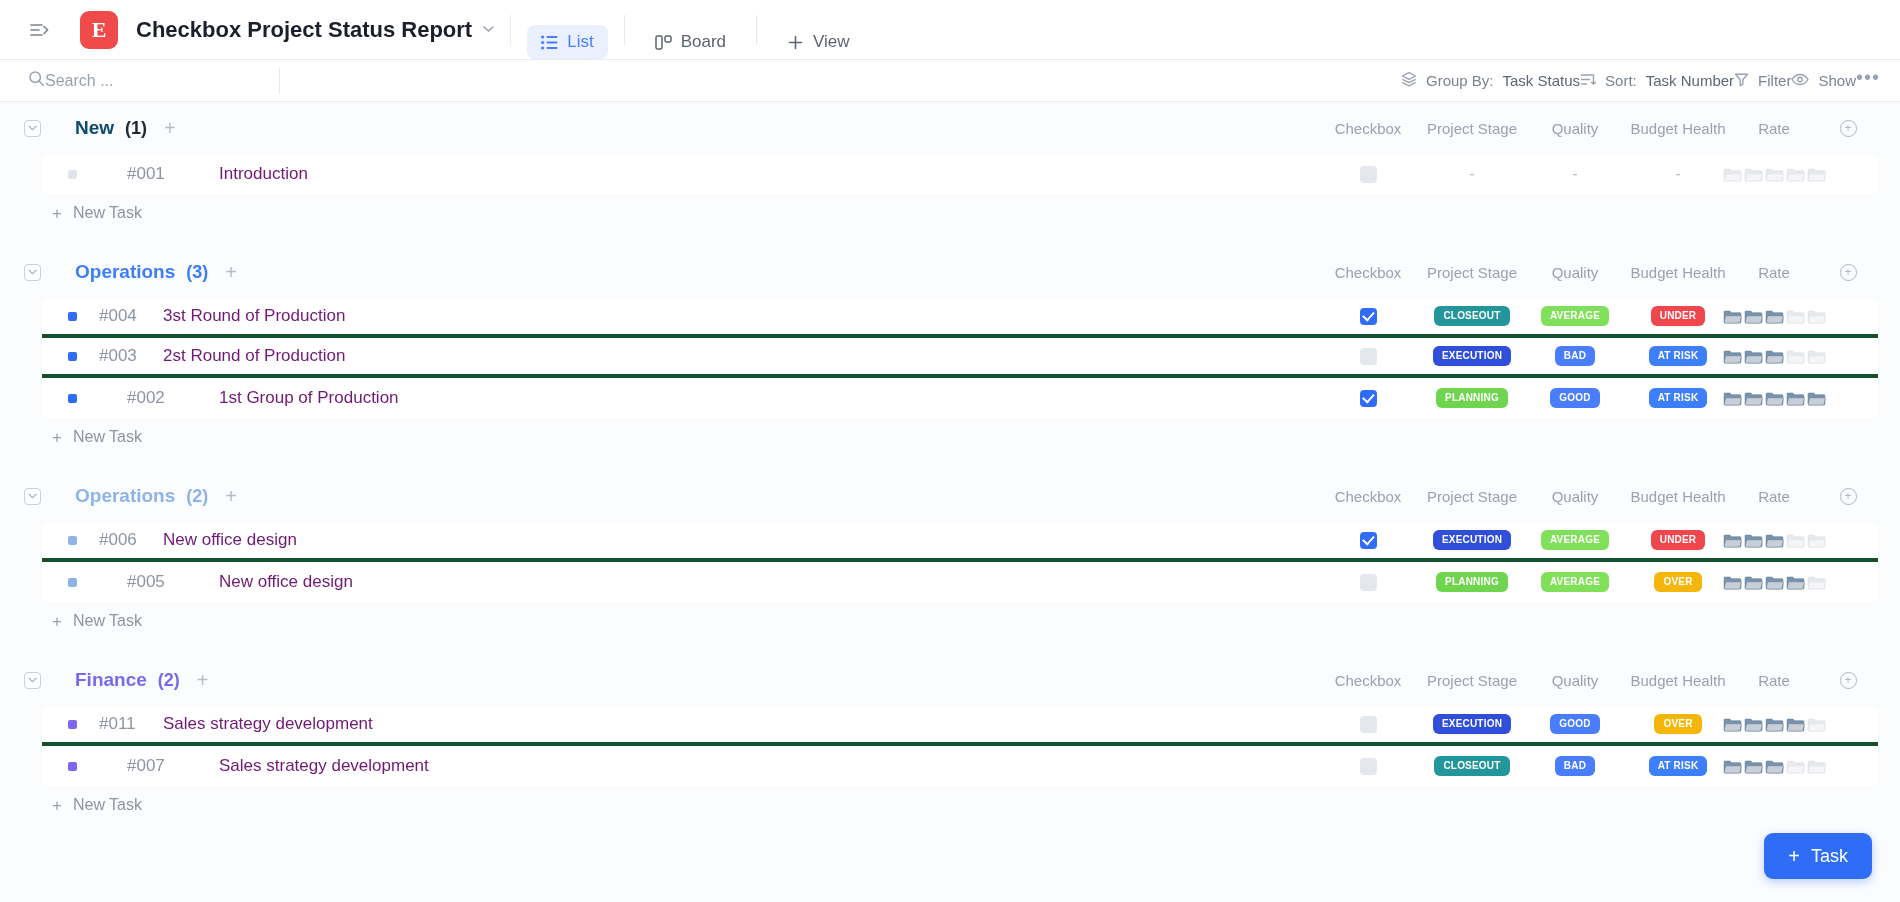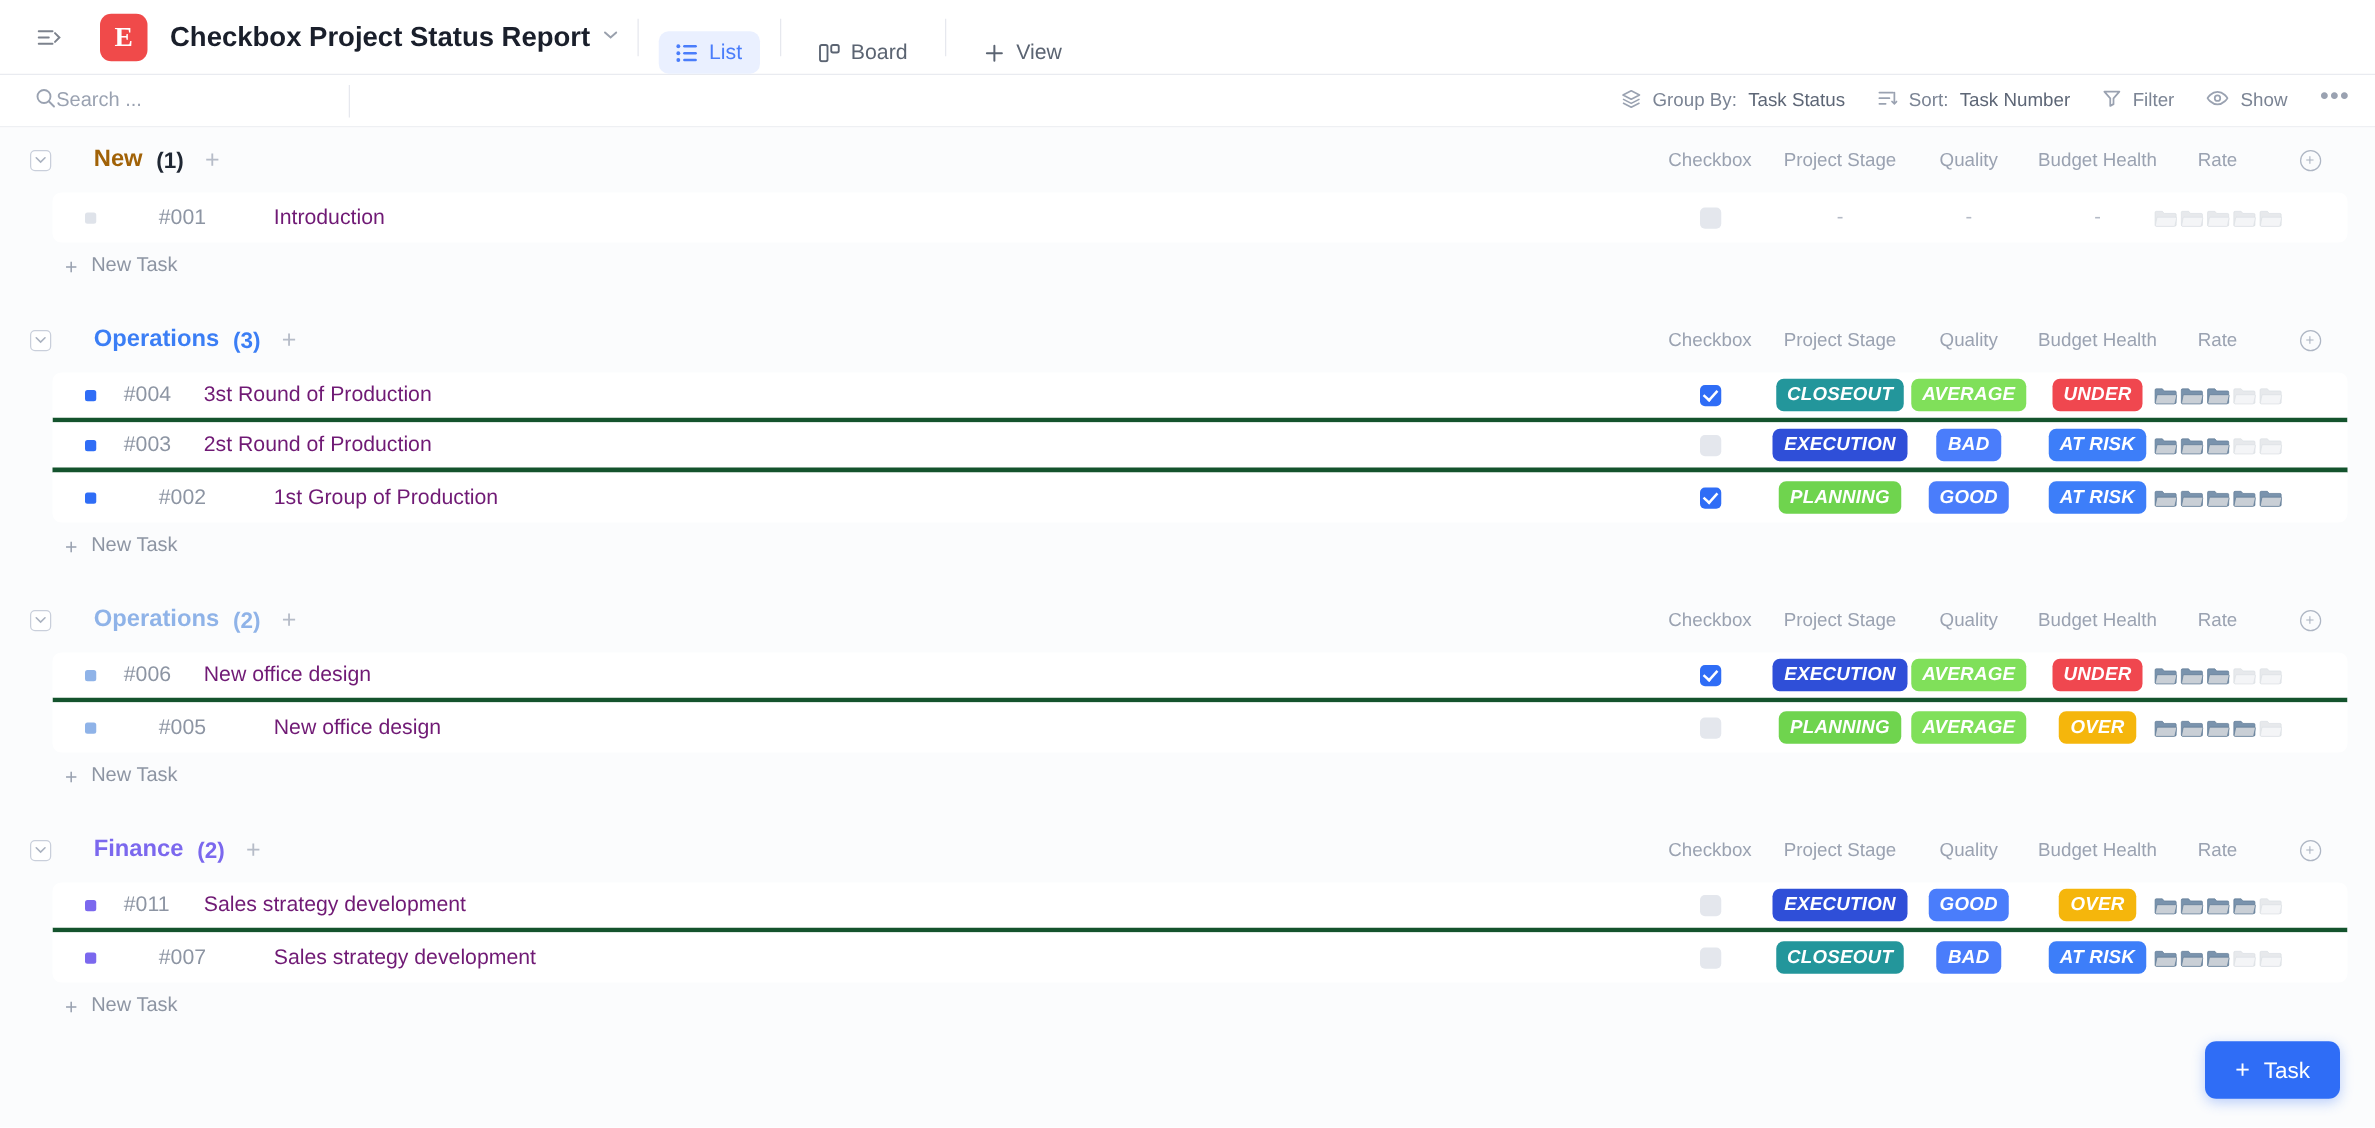--- a/index.html
+++ b/index.html
@@ -65,21 +65,21 @@
     width: 252px; flex: 0 0 auto;
     border-right: 1px solid #e6e8ee; height: 26px;
   }
   .search-input {
     border: none; outline: none; background: transparent;
     font-family: "Liberation Sans", sans-serif;
     font-size: 16px; color: #7c8494; width: 190px;
   }
   .search-input::placeholder { color: #9aa2b1; }
   .toolbar-right {
-    margin-left: auto; display: flex; align-items: center; gap: 26px;
+    margin-left: auto; display: flex; align-items: center; 
     font-size: 15px; color: #7b8494;
   }
   .tb-item { display: flex; align-items: center; gap: 9px; cursor: pointer; white-space: nowrap; }
   .tb-item b { font-weight: normal; color: #5d6676; }
   .tb-dots { font-size: 20px; letter-spacing: 1px; color: #9aa2b1; cursor: pointer; padding-bottom: 6px; }
 
   
   .listarea {
     height: calc(902px - 60px - 42px);
     overflow: hidden;
@@ -167,25 +167,24 @@
   }
   .cbox.on::after {
     content: ""; width: 5px; height: 9px;
     border: solid #fff; border-width: 0 2.2px 2.2px 0;
     transform: rotate(42deg) translate(-1px,-1px);
   }
   .dash { color: #b4bac6; font-size: 16px; }
 
   .badge {
     display: inline-block; color: #fff;
-    font-size: 15px; font-weight: bold;
+    font-size: 10px; font-weight: bold;
     padding: 4px 9px; border-radius: 6px;
     letter-spacing: .2px; white-space: nowrap;
     line-height: 1.15;
-    font-style: italic;
   }
 
   .folders { display: flex; gap: 2px; }
   .folder { width: 19px; height: 15px; display: block; }
 
   
   .newtask {
     height: 38px; display: flex; align-items: center; gap: 11px;
     padding-left: 52px;
     font-size: 16px; color: #8d95a3; cursor: pointer;
@@ -327,21 +326,21 @@
 
 <div class="listarea">
   <div id="groups-root">
       <div class="group">
         <div class="group-head">
           <div class="collapse-box">
             <svg width="9" height="6" viewBox="0 0 9 6">
               <path d="M1 1.2l3.5 3.4L8 1.2" stroke="#aab2c0" stroke-width="1.3" fill="none" stroke-linecap="round"></path>
             </svg>
           </div>
-          <div class="group-name" style="color:#a16207">New</div>
+          <div class="group-name" style="color:#0c4a6e">New</div>
           <div class="group-count" style="color:#1f2733">(1)</div>
           <div class="group-add">+</div>
           <div class="col-heads">
             <div class="ch ch-checkbox">Checkbox</div>
             <div class="ch ch-stage">Project Stage</div>
             <div class="ch ch-quality">Quality</div>
             <div class="ch ch-budget">Budget Health</div>
             <div class="ch ch-rate">Rate</div>
             <div class="ch-plus">
               <div class="plus-circle">+</div>

